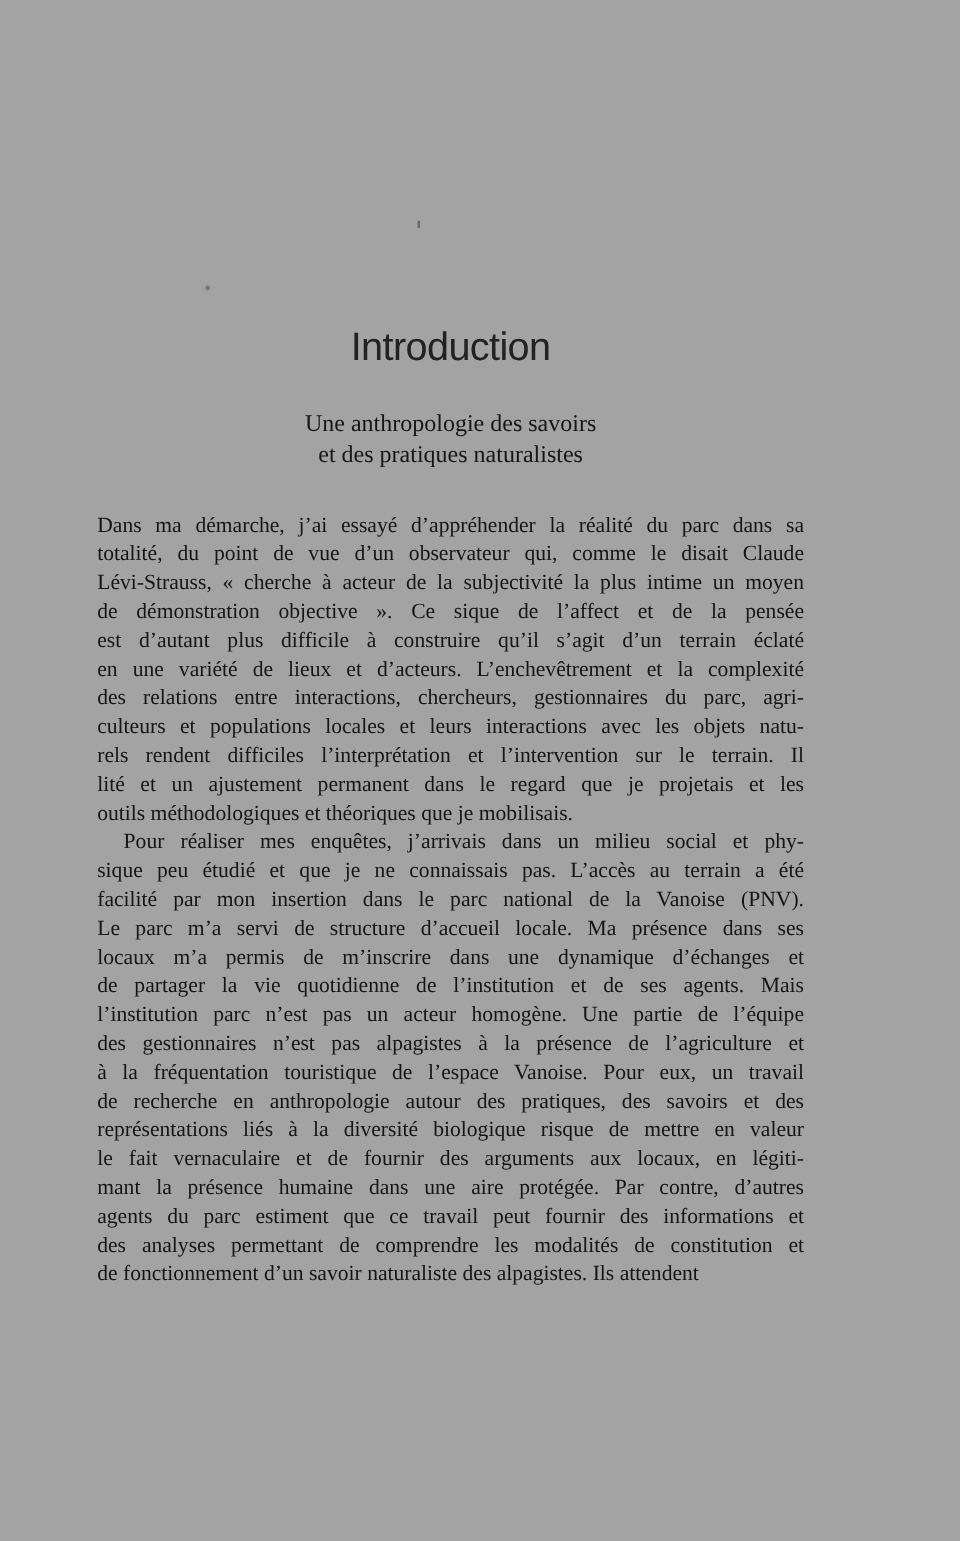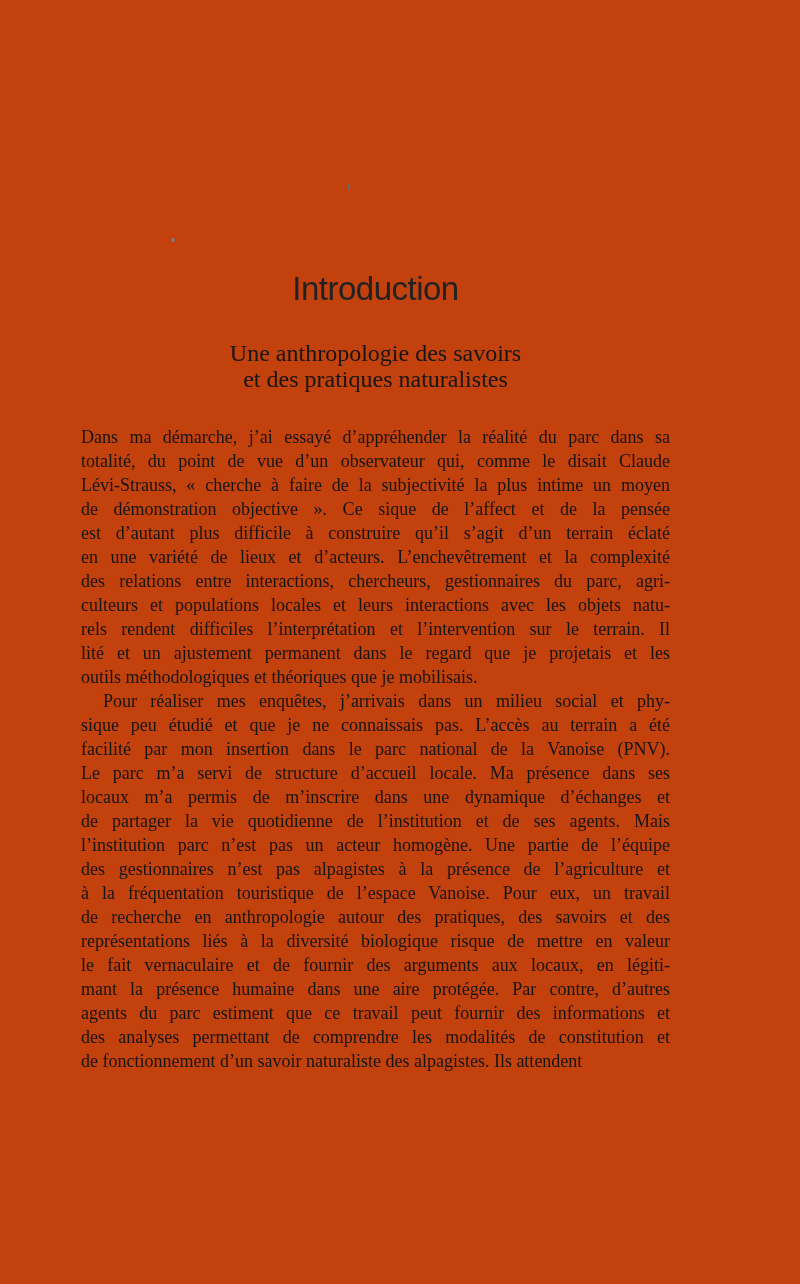--- a/index.html
+++ b/index.html
@@ -4,21 +4,21 @@
 <style>
   html, body {
     margin: 0;
     padding: 0;
     background: #ffffff;
   }
   .page {
     position: relative;
     width: 800px;
     height: 1284px;
-    background: #c2410c;
+    background: #a3a3a3;
     overflow: hidden;
   }
   
   .speck {
     position: absolute;
     background: #6a6a6a;
   }
   .speck-a {
     left: 348px;
     top: 184px;
@@ -48,21 +48,21 @@
     color: #222222;
   }
   .subtitle {
     position: absolute;
     left: 81px;
     top: 340px;
     width: 589px;
     margin: 0;
     font-family: "Liberation Serif", "DejaVu Serif", serif;
     font-weight: 400;
-    font-size: 24px;
+    font-size: 20px;
     line-height: 26px;
     text-align: center;
     color: #161616;
   }
   .body-text {
     position: absolute;
     left: 81px;
     top: 425px;
     width: 589px;
     font-family: "Liberation Serif", "DejaVu Serif", serif;
@@ -91,21 +91,21 @@
   <div class="speck speck-a"></div>
   <div class="speck speck-b"></div>
 
   <h1 class="chapter-title">Introduction</h1>
 
   <h2 class="subtitle"><span>Une anthropologie des savoirs</span><br><span>et des pratiques naturalistes</span></h2>
 
   <div class="body-text">
       <div class="line">Dans ma démarche, j’ai essayé d’appréhender la réalité du parc dans sa</div>
       <div class="line">totalité, du point de vue d’un observateur qui, comme le disait Claude</div>
-      <div class="line">Lévi-Strauss, « cherche à faire de la subjectivité la plus intime un moyen</div>
+      <div class="line">Lévi-Strauss, « cherche à acteur de la subjectivité la plus intime un moyen</div>
       <div class="line">de démonstration objective ». Ce sique de l’affect et de la pensée</div>
       <div class="line">est d’autant plus difficile à construire qu’il s’agit d’un terrain éclaté</div>
       <div class="line">en une variété de lieux et d’acteurs. L’enchevêtrement et la complexité</div>
       <div class="line">des relations entre interactions, chercheurs, gestionnaires du parc, agri-</div>
       <div class="line">culteurs et populations locales et leurs interactions avec les objets natu-</div>
       <div class="line">rels rendent difficiles l’interprétation et l’intervention sur le terrain. Il</div>
       <div class="line">lité et un ajustement permanent dans le regard que je projetais et les</div>
       <div class="line para-end">outils méthodologiques et théoriques que je mobilisais.</div>
       <div class="line indent">Pour réaliser mes enquêtes, j’arrivais dans un milieu social et phy-</div>
       <div class="line">sique peu étudié et que je ne connaissais pas. L’accès au terrain a été</div>

